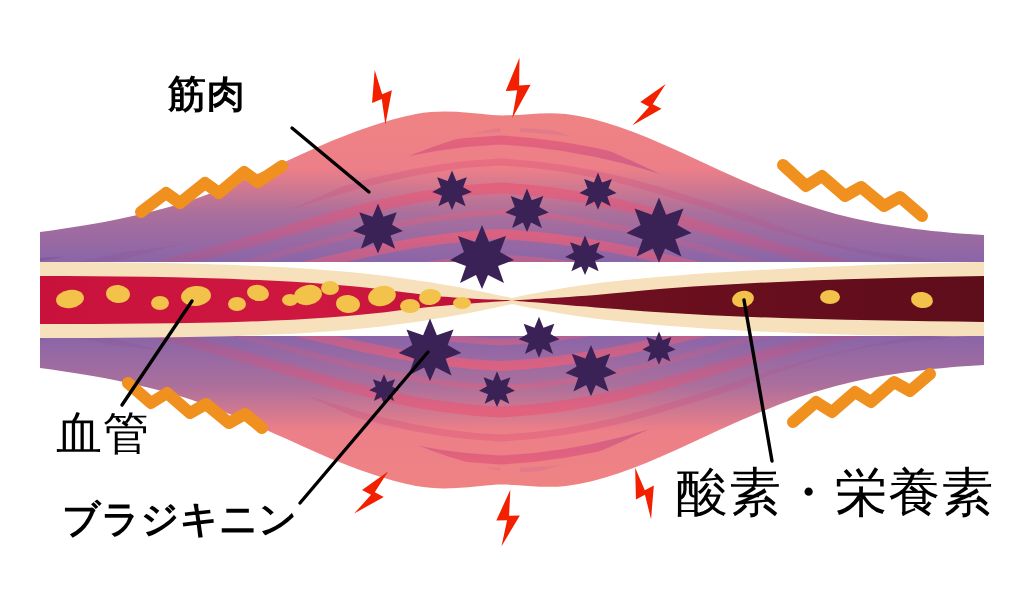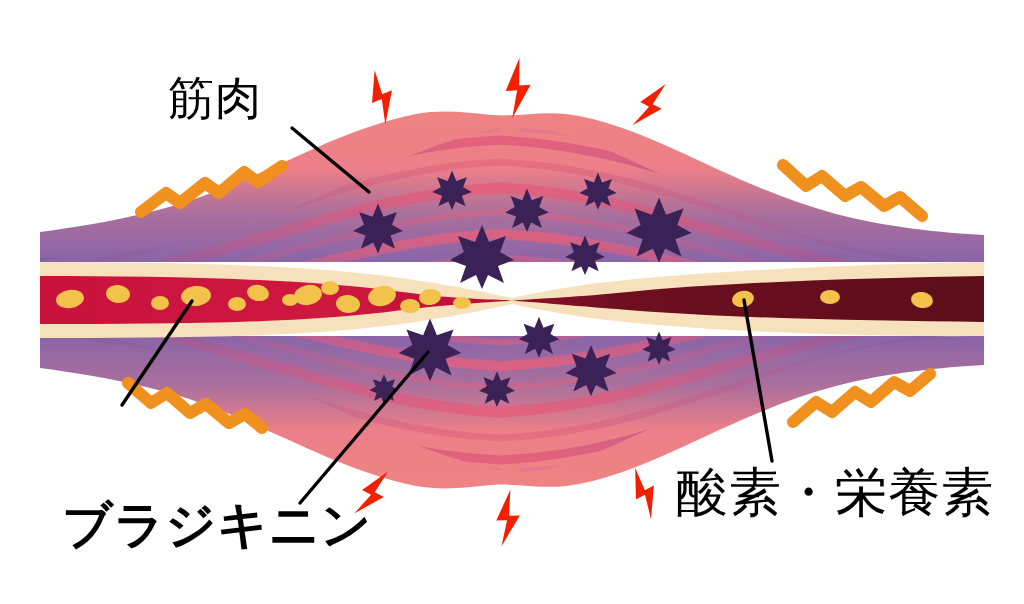--- a/index.html
+++ b/index.html
@@ -14,23 +14,23 @@
 
   .label{
     position:absolute;
     color:#000000;
     white-space:nowrap;
     font-family:"DejaVu Sans","Liberation Sans",sans-serif;
     line-height:1.0;
     letter-spacing:0.02em;
     -webkit-font-smoothing:antialiased;
   }
-  #lbl-muscle{left:168px;top:75px;font-size:46px;}
+  #lbl-muscle{left:168px;top:75px;font-size:38px;font-weight:bold;}
   #lbl-vessel{left:56px;top:410px;font-size:46px;}
-  #lbl-brady{left:62px;top:500px;font-size:50px;font-weight:bold;letter-spacing:0.01em;}
+  #lbl-brady{left:62px;top:500px;font-size:38px;font-weight:bold;letter-spacing:0.01em;}
   #lbl-oxygen{left:676px;top:466px;font-size:52px;}
 </style>
 </head>
 <body>
 
 <div id="stage">
 
   <svg id="fig" viewBox="0 0 1024 604">
     <defs>
 
@@ -268,18 +268,19 @@
     <g stroke="#000000" stroke-width="3.4" stroke-linecap="round" fill="none">
       <line x1="292" y1="128" x2="369" y2="192"></line>
       <line x1="122" y1="405" x2="192" y2="301"></line>
       <line x1="300" y1="503" x2="428" y2="352"></line>
       <line x1="772" y1="461" x2="744" y2="300"></line>
     </g>
   </svg>
 
   <div class="label" id="lbl-muscle">筋肉</div>
 
+  <div class="label" id="lbl-vessel">血管</div>
 
   <div class="label" id="lbl-brady">ブラジキニン</div>
 
   <div class="label" id="lbl-oxygen">酸素・栄養素</div>
 
 </div>
 
 </body></html>

